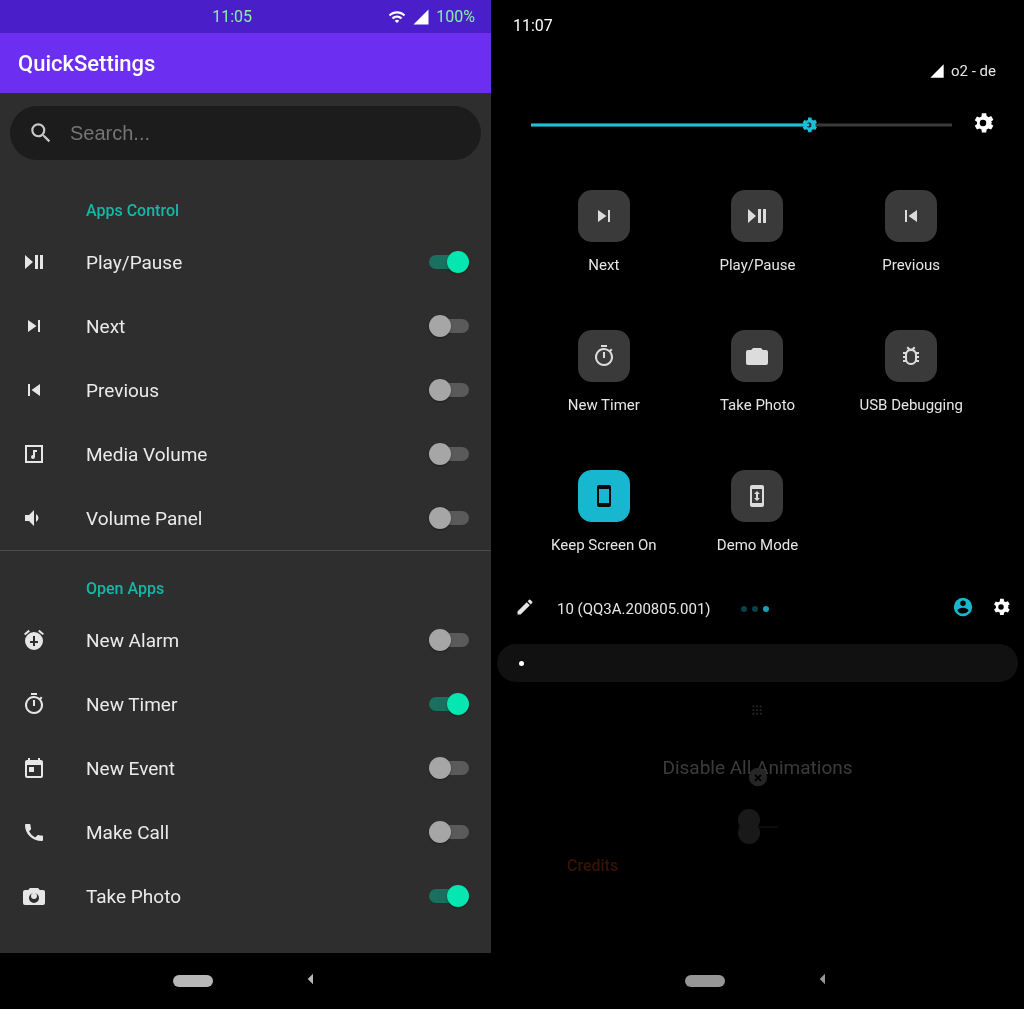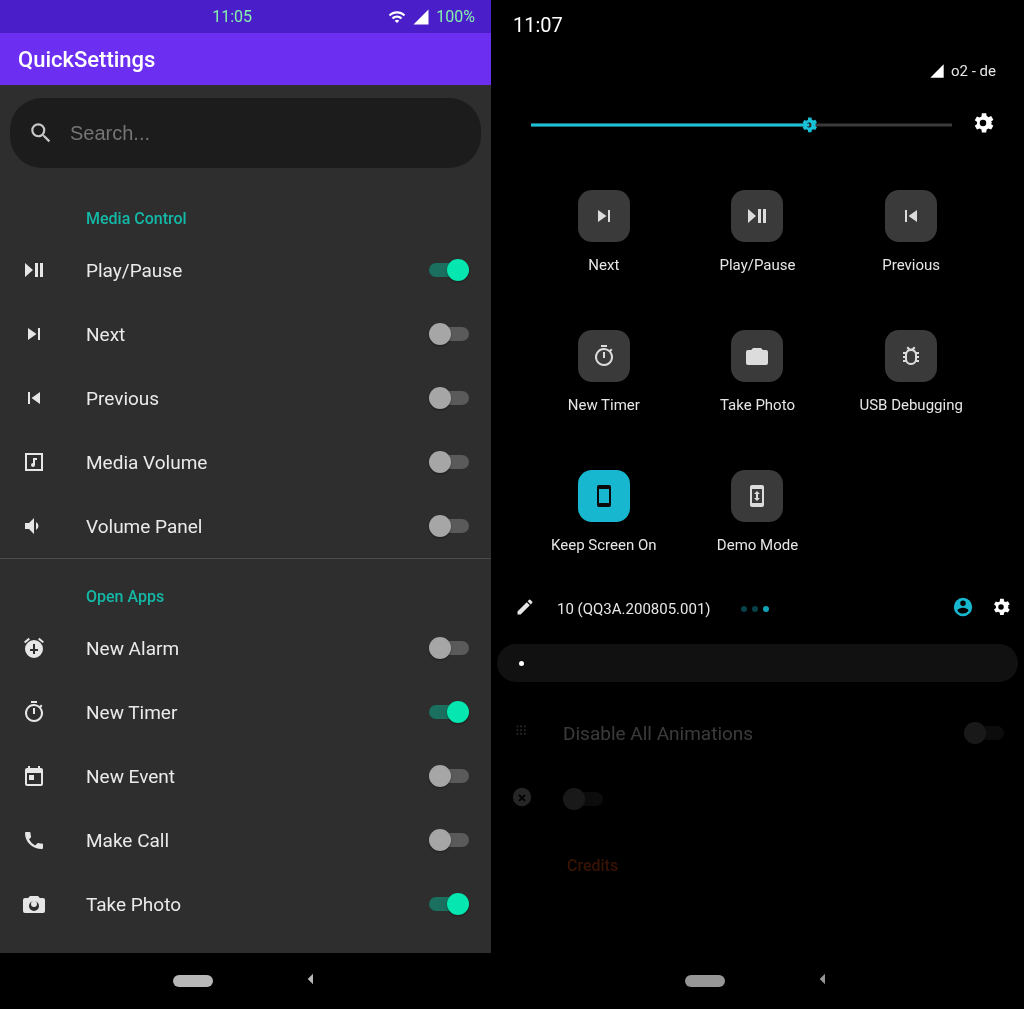--- a/index.html
+++ b/index.html
@@ -28,37 +28,37 @@
     align-items: center;
     color: #86efac;
     font-size: 16px;
     padding: 0 16px;
     justify-content: space-between;
   }
   .statusbar-l .center { flex: 1; text-align: center; }
   .statusbar-l .right { display: flex; align-items: center; gap: 6px; text-align: center; }
   .statusbar-l svg { fill: #fff; }
   .appbar {
-    height: 52px;
+    height: 60px;
     background: #6c2ff2;
     display: flex;
     align-items: center;
     padding: 0 18px;
     font-size: 22px;
     font-weight: 500;
     color: #fff;
   }
   .searchwrap {
     padding: 13px 10px 13px 10px;
     background: #2e2e2e;
   }
   .searchbox {
     background: #1c1c1c;
     border-radius: 32px;
-    height: 70px;
+    height: 54px;
     display: flex;
     align-items: center;
     padding: 0 12px;
   }
   .searchbox svg { fill: #c8c8c8; width: 26px; height: 26px; margin: 0 16px 0 6px; flex: none; }
   .searchbox input {
     background: transparent;
     border: none;
     outline: none;
     color: #9e9e9e;
@@ -111,21 +111,21 @@
     position: absolute; bottom: 0; left: 0; right: 0; height: 56px;
     background: #000;
     display: flex; align-items: center; justify-content: center; gap: 90px;
   }
   .navbar .pill { width: 40px; height: 12px; background: #b7b7b7; border-radius: 8px; }
   .navbar .back svg { width: 16px; height: 16px; fill: #b7b7b7; }
 
   
   .statusbar-r {
     height: 50px; display: flex; align-items: center;
-    padding: 0 22px; font-size: 20px; color: #fff;
+    padding: 0 22px; font-size: 16px; color: #fff;
   }
   .carrier-row {
     display: flex; justify-content: flex-end; align-items: center; gap: 6px;
     padding: 12px 28px 0 0; font-size: 15px; color: #e6e6e6;
   }
   .carrier-row svg { fill: #fff; width: 16px; height: 16px; }
   .slider-row {
     display: flex; align-items: center; gap: 18px;
     padding: 30px 28px 10px 40px;
   }
@@ -183,21 +183,21 @@
     margin: 4px 6px 0 6px; height: 38px; border-radius: 24px; background: #111;
     display: flex; align-items: center; padding-left: 22px;
   }
   .notif-collapsed .dot { width: 5px; height: 5px; border-radius: 50%; background: #fff; }
 
   .dimmed-list {
     opacity: .28;
     padding: 18px 20px 0 20px;
   }
   .dim-row {
-    display: flex; align-items: center; height: 66px; gap: 30px;
+    display: flex; align-items: center; height: 66px; gap: 30px; flex-direction: column;
   }
   .dim-row .icn svg { fill: #888; width: 22px; height: 22px; }
   .dim-row .lbl { flex: 1; font-size: 19px; color: #d0d0d0; }
   .dim-switch {
     width: 40px; height: 22px; position: relative;
   }
   .dim-switch .track { position:absolute; inset:4px 0; border-radius:20px; background:#2c2c2c; }
   .dim-switch .thumb { position:absolute; width:22px; height:22px; border-radius:50%; background:#5c5c5c; left:0; top:0; }
   .section-header-r {
     color: #c2410c; font-size: 16px; font-weight: 500; padding: 24px 0 0 56px;
@@ -235,21 +235,21 @@
 
   <div class="searchwrap">
     <div class="searchbox">
       <svg viewBox="0 0 24 24">
           <path d="M15.5 14h-.79l-.28-.27A6.47 6.47 0 0016 9.5 6.5 6.5 0 109.5 16c1.61 0 3.09-.59 4.23-1.57l.27.28v.79l5 4.99L20.49 19l-4.99-5zM9.5 14A4.5 4.5 0 119.5 5a4.5 4.5 0 010 9z"></path>
         </svg>
       <input placeholder="Search..." style="">
     </div>
   </div>
 
-  <div class="section-header">Media Control</div>
+  <div class="section-header">Apps Control</div>
 
   <div class="row">
     <span class="icn">
         <svg viewBox="0 0 24 24">
           <path d="M3 5v14l8-7zM13 5h3v14h-3zM18 5h3v14h-3z"></path>
         </svg>
       </span>
     <span class="lbl">Play/Pause</span>
     <span class="switch on">
         <span class="track"></span>

